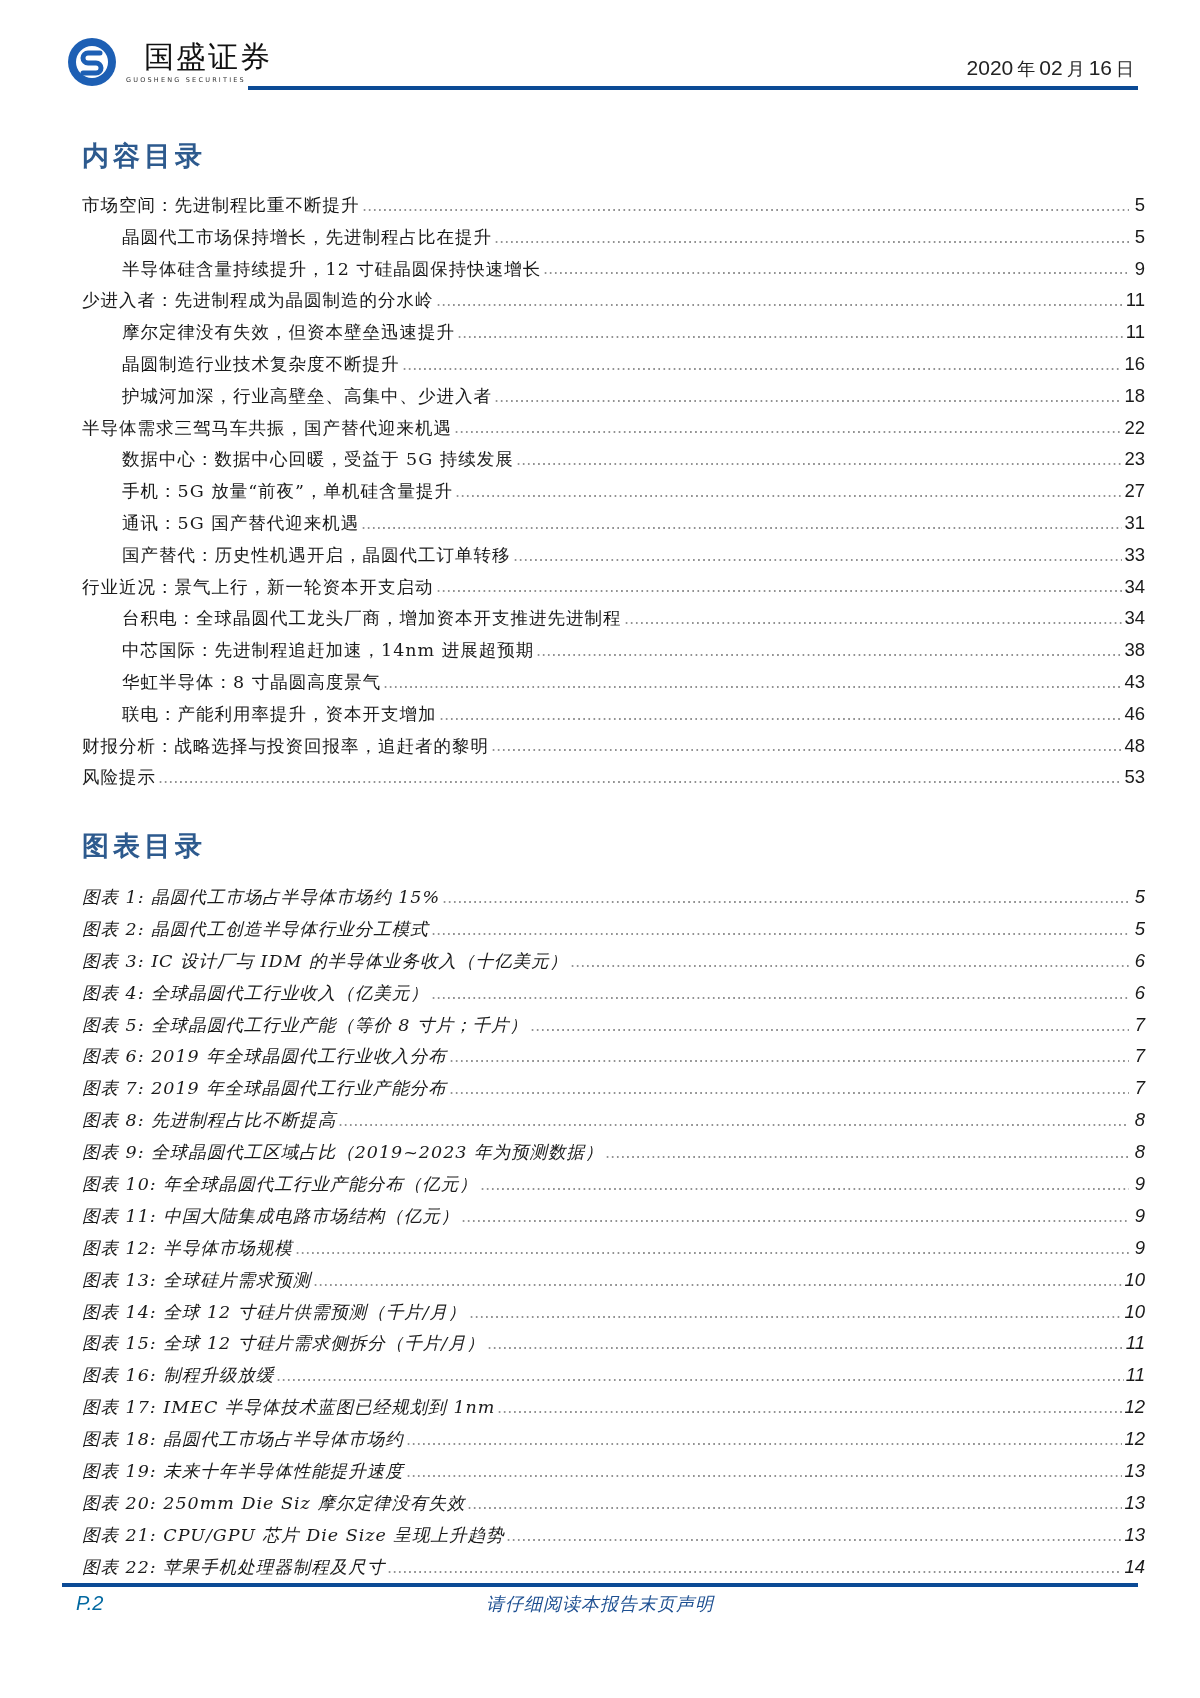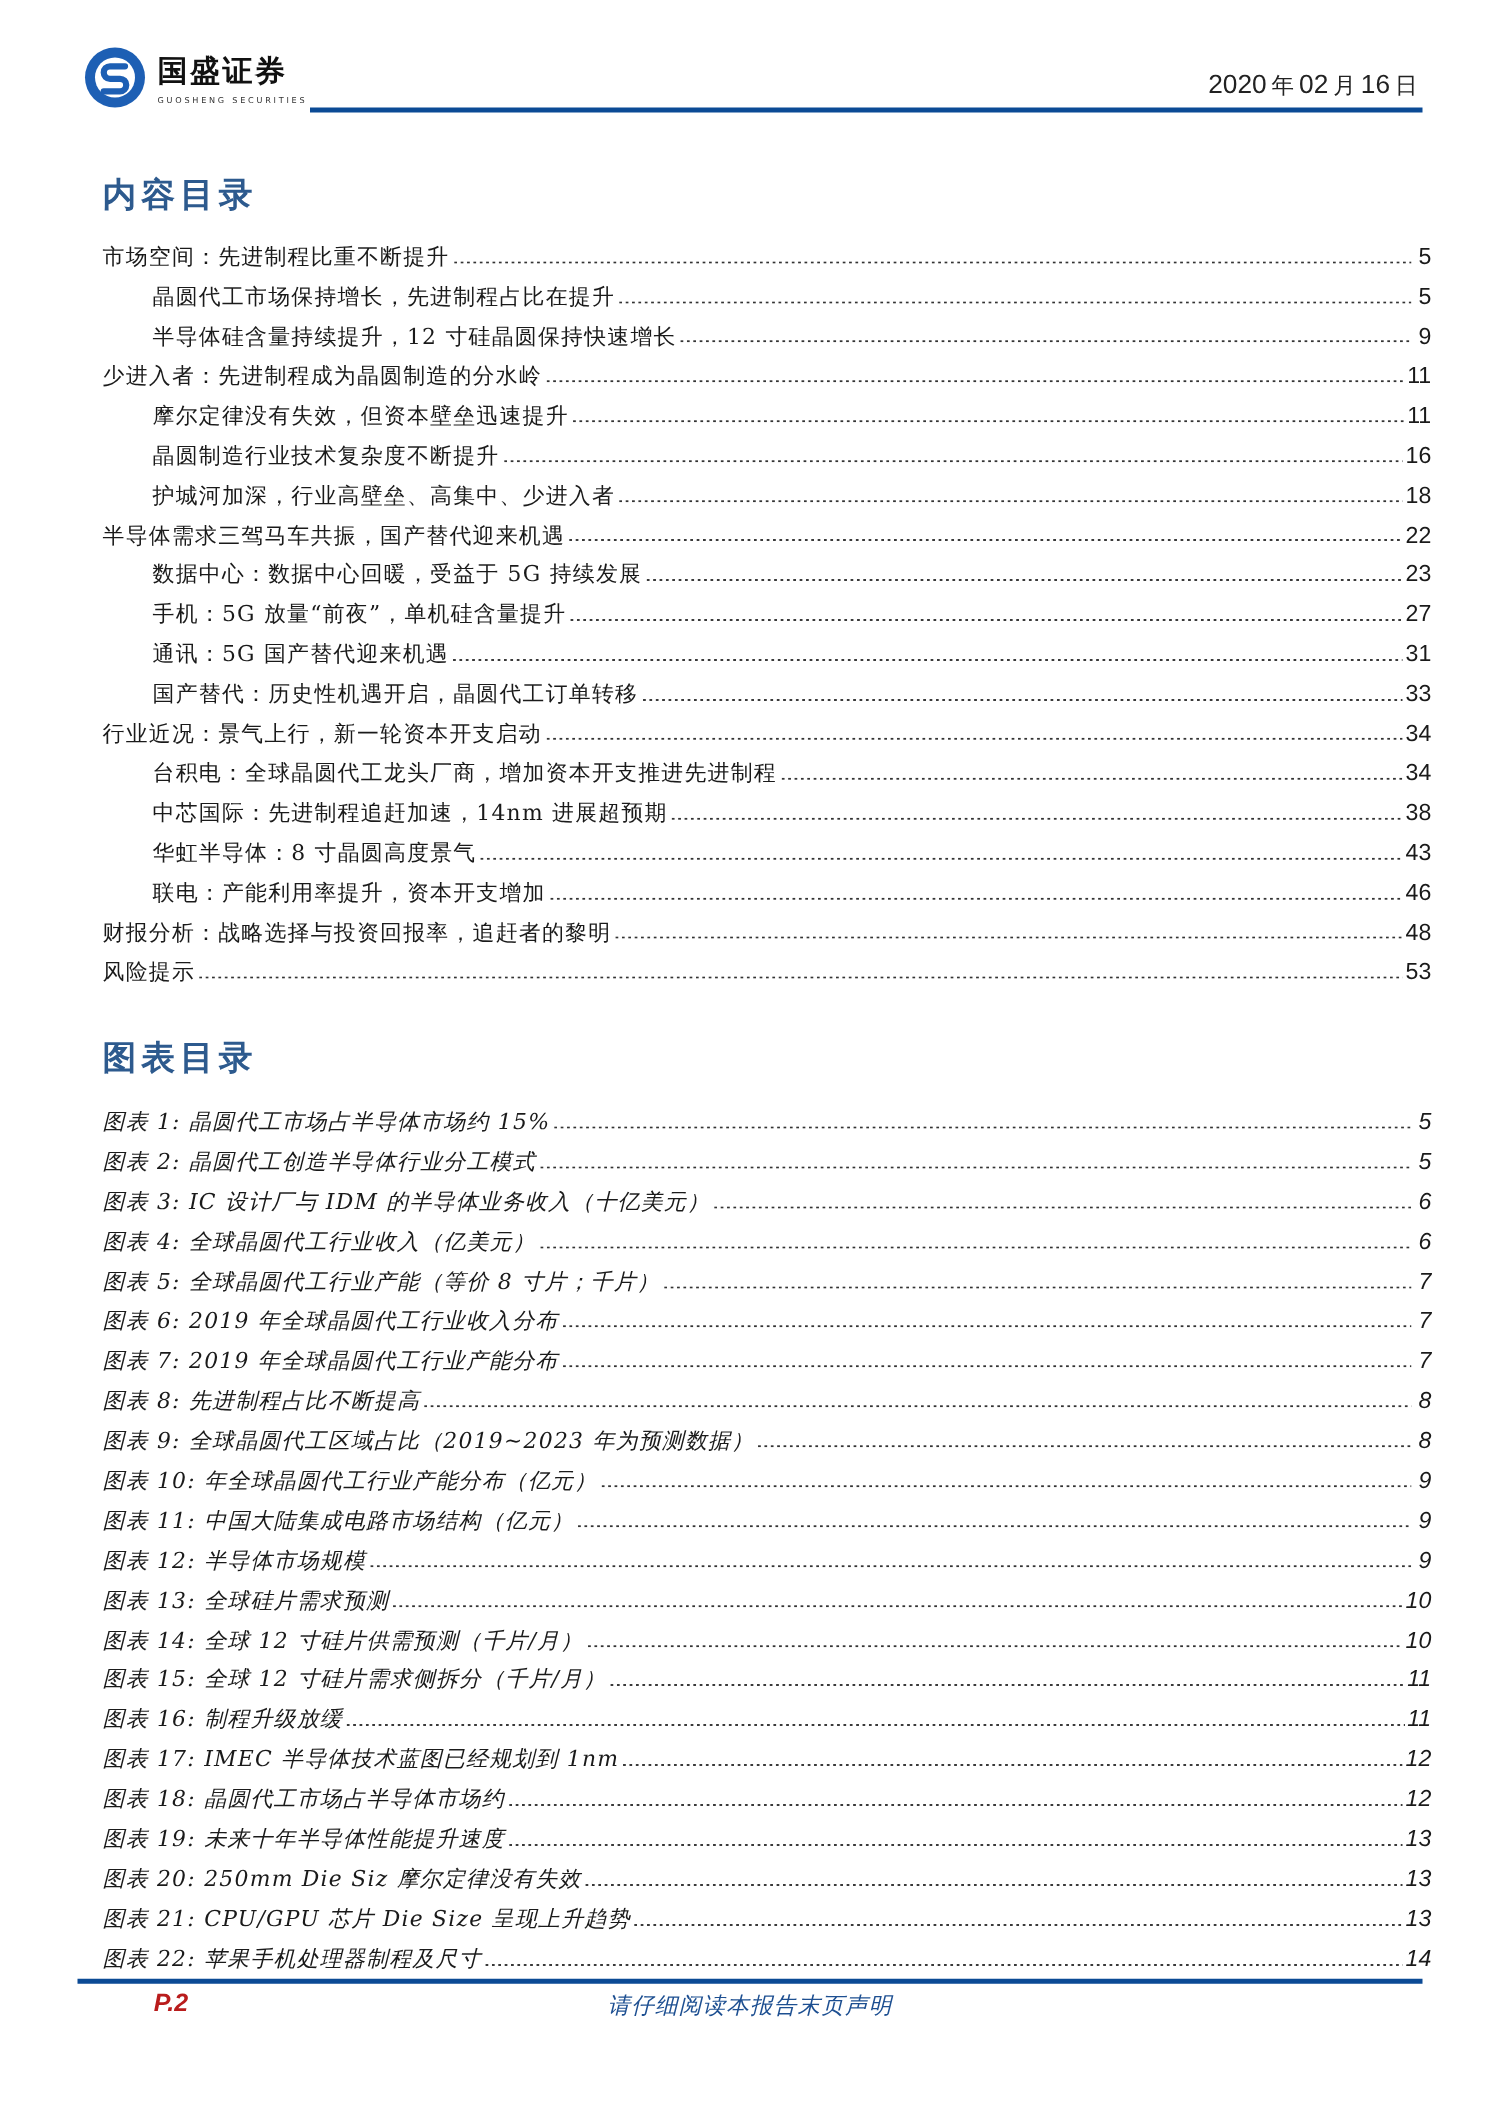--- a/index.html
+++ b/index.html
@@ -5,21 +5,21 @@
     html, body { margin: 0; padding: 0; background: #ffffff; }
     body {
       width: 1200px; height: 1698px; position: relative; overflow: hidden;
       font-family: "DejaVu Serif", "Liberation Serif", serif;
       color: #1a1a1a;
     }
     .header { position: absolute; left: 0; top: 0; width: 1200px; height: 100px; }
     .logo { position: absolute; left: 66px; top: 36px; display: flex; align-items: center; }
     .logo-mark { width: 52px; height: 52px; }
     .logo-text { margin-left: 8px; display: flex; flex-direction: column; }
-    .logo-cn { font-family: "DejaVu Sans", sans-serif; font-weight: bold; font-size: 24px; letter-spacing: 2px; color: #111; line-height: 34px; }
+    .logo-cn { font-family: "DejaVu Sans", sans-serif; font-weight: normal; font-size: 30px; letter-spacing: 2px; color: #111; line-height: 34px; margin-left: 18px; }
     .logo-en { font-family: "DejaVu Sans", sans-serif; font-size: 6.5px; letter-spacing: 2.2px; color: #333; margin-top: 2px; }
     .header-line { position: absolute; left: 248px; top: 86px; width: 890px; height: 4px; background: #0b4a95; }
     .header-date { position: absolute; right: 62px; top: 56px; font-family: "Liberation Sans", sans-serif; font-size: 21px; color: #222; white-space: nowrap; }
     .header-date .cn { font-size: 18px; font-family: "DejaVu Sans", sans-serif; margin: 0 4px; }
 
     .section-title {
       position: absolute; left: 82px;
       font-family: "DejaVu Sans", sans-serif; font-weight: bold;
       font-size: 27px; letter-spacing: 4px; color: #2d5a8e;
     }
@@ -37,21 +37,21 @@
     }
     .toc-page { flex: 0 0 auto; font-family: "Liberation Sans", sans-serif; font-size: 18.5px; min-width: 14px; text-align: right; }
 
     .fig-row {
       display: flex; align-items: baseline; height: 31.9px; line-height: 31.9px;
       font-size: 17.5px; white-space: nowrap; font-style: italic;
     }
     .fig-label { flex: 0 0 auto; letter-spacing: 1px; }
 
     .footer-line { position: absolute; left: 62px; top: 1583px; width: 1076px; height: 4px; background: #0b4a95; }
-    .footer-page { position: absolute; left: 76px; top: 1592px; font-family: "Liberation Sans", sans-serif; font-weight: bold; font-style: italic; font-size: 20px; color: #b91c1c; margin-left: 47px; }
+    .footer-page { position: absolute; left: 76px; top: 1592px; font-family: "Liberation Sans", sans-serif; font-weight: normal; font-style: italic; font-size: 20px; color: #0369a1; }
     .footer-note { position: absolute; left: 0; width: 1200px; top: 1592px; text-align: center; font-family: "DejaVu Sans", sans-serif; font-weight: normal; font-style: italic; font-size: 18px; color: #1d4f91; letter-spacing: 1px; }
   </style>
 </head>
 <body>
 
 <div class="header">
   <div class="logo">
     <svg class="logo-mark" viewBox="0 0 52 52">
       <circle cx="26" cy="26" r="24" fill="#1d5fb4"></circle>
       <circle cx="26" cy="26" r="16" fill="#ffffff"></circle>

